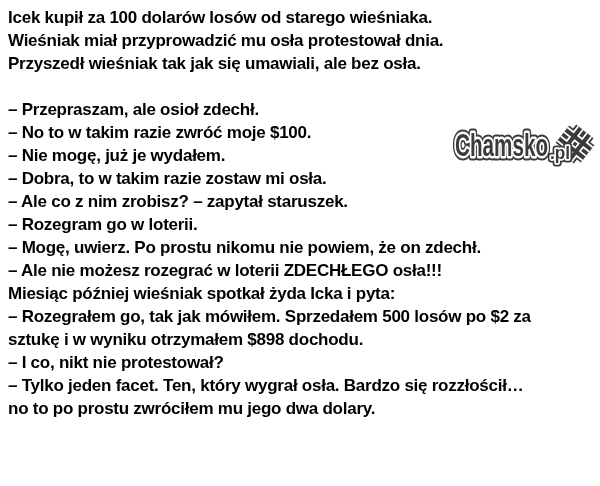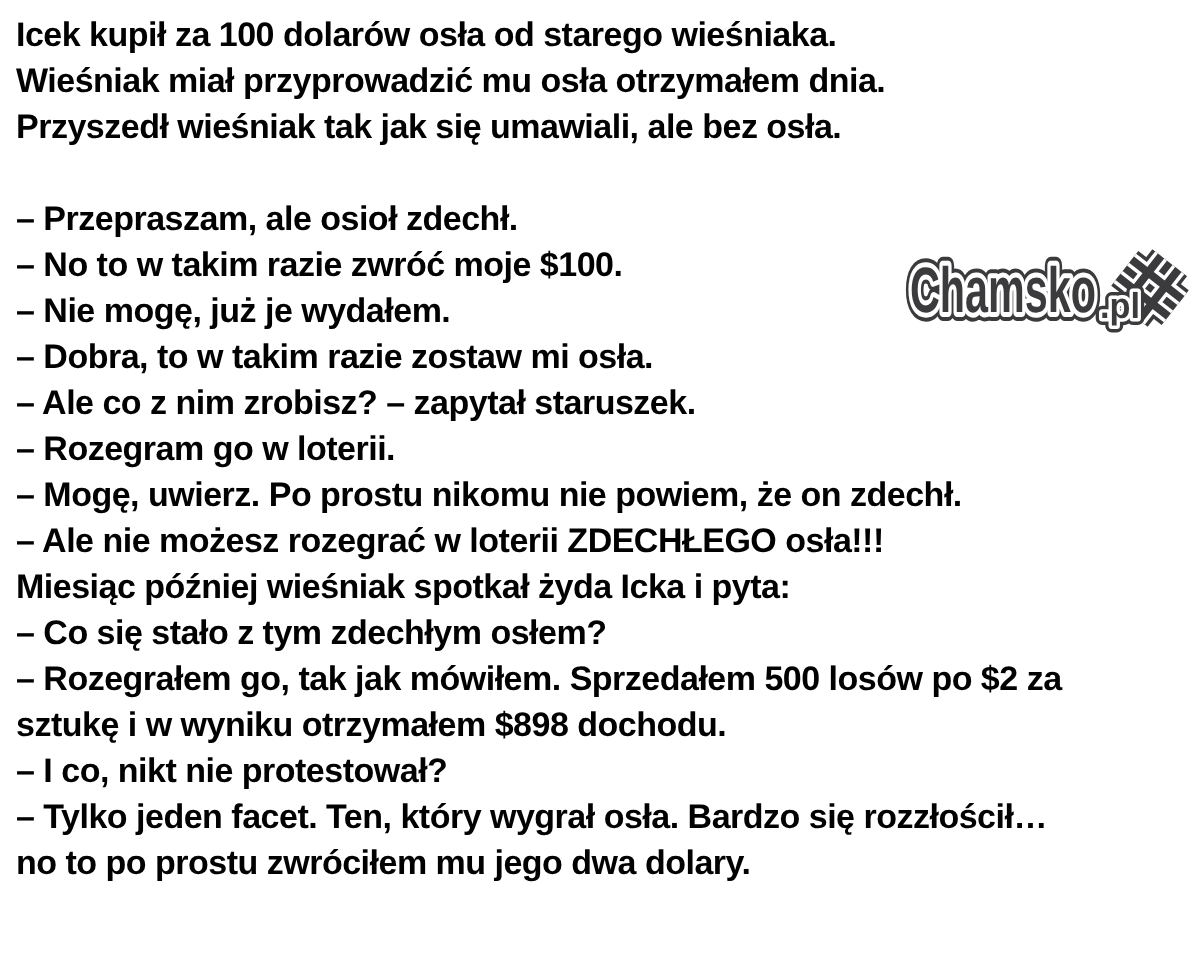--- a/index.html
+++ b/index.html
@@ -42,34 +42,33 @@
   }
   .logo-text {
     font-family: "Liberation Sans", "DejaVu Sans", sans-serif;
     font-weight: 700;
   }
 </style>
 </head>
 <body>
 
 <div class="joke-text">
-  <div class="joke-line">Icek kupił za 100 dolarów osła od starego wieśniaka.</div>
-  <div class="joke-line">Wieśniak miał przyprowadzić mu osła otrzymałem dnia.</div>
+  <div class="joke-line">Icek kupił za 100 dolarów losów od starego wieśniaka.</div>
+  <div class="joke-line">Wieśniak miał przyprowadzić mu osła protestował dnia.</div>
   <div class="joke-line">Przyszedł wieśniak tak jak się umawiali, ale bez osła.</div>
   <div class="joke-line"></div>
   <div class="joke-line">– Przepraszam, ale osioł zdechł.</div>
   <div class="joke-line">– No to w takim razie zwróć moje $100.</div>
   <div class="joke-line">– Nie mogę, już je wydałem.</div>
   <div class="joke-line">– Dobra, to w takim razie zostaw mi osła.</div>
   <div class="joke-line">– Ale co z nim zrobisz? – zapytał staruszek.</div>
   <div class="joke-line">– Rozegram go w loterii.</div>
   <div class="joke-line">– Mogę, uwierz. Po prostu nikomu nie powiem, że on zdechł.</div>
   <div class="joke-line">– Ale nie możesz rozegrać w loterii ZDECHŁEGO osła!!!</div>
   <div class="joke-line">Miesiąc później wieśniak spotkał żyda Icka i pyta:</div>
-  <div class="joke-line">– Co się stało z tym zdechłym osłem?</div>
   <div class="joke-line">– Rozegrałem go, tak jak mówiłem. Sprzedałem 500 losów po $2 za</div>
   <div class="joke-line">sztukę i w wyniku otrzymałem $898 dochodu.</div>
   <div class="joke-line">– I co, nikt nie protestował?</div>
   <div class="joke-line">– Tylko jeden facet. Ten, który wygrał osła. Bardzo się rozzłościł…</div>
   <div class="joke-line">no to po prostu zwróciłem mu jego dwa dolary.</div>
 </div>
 
 <div class="watermark">
   <svg width="148" height="66" viewBox="0 0 148 66">
 

